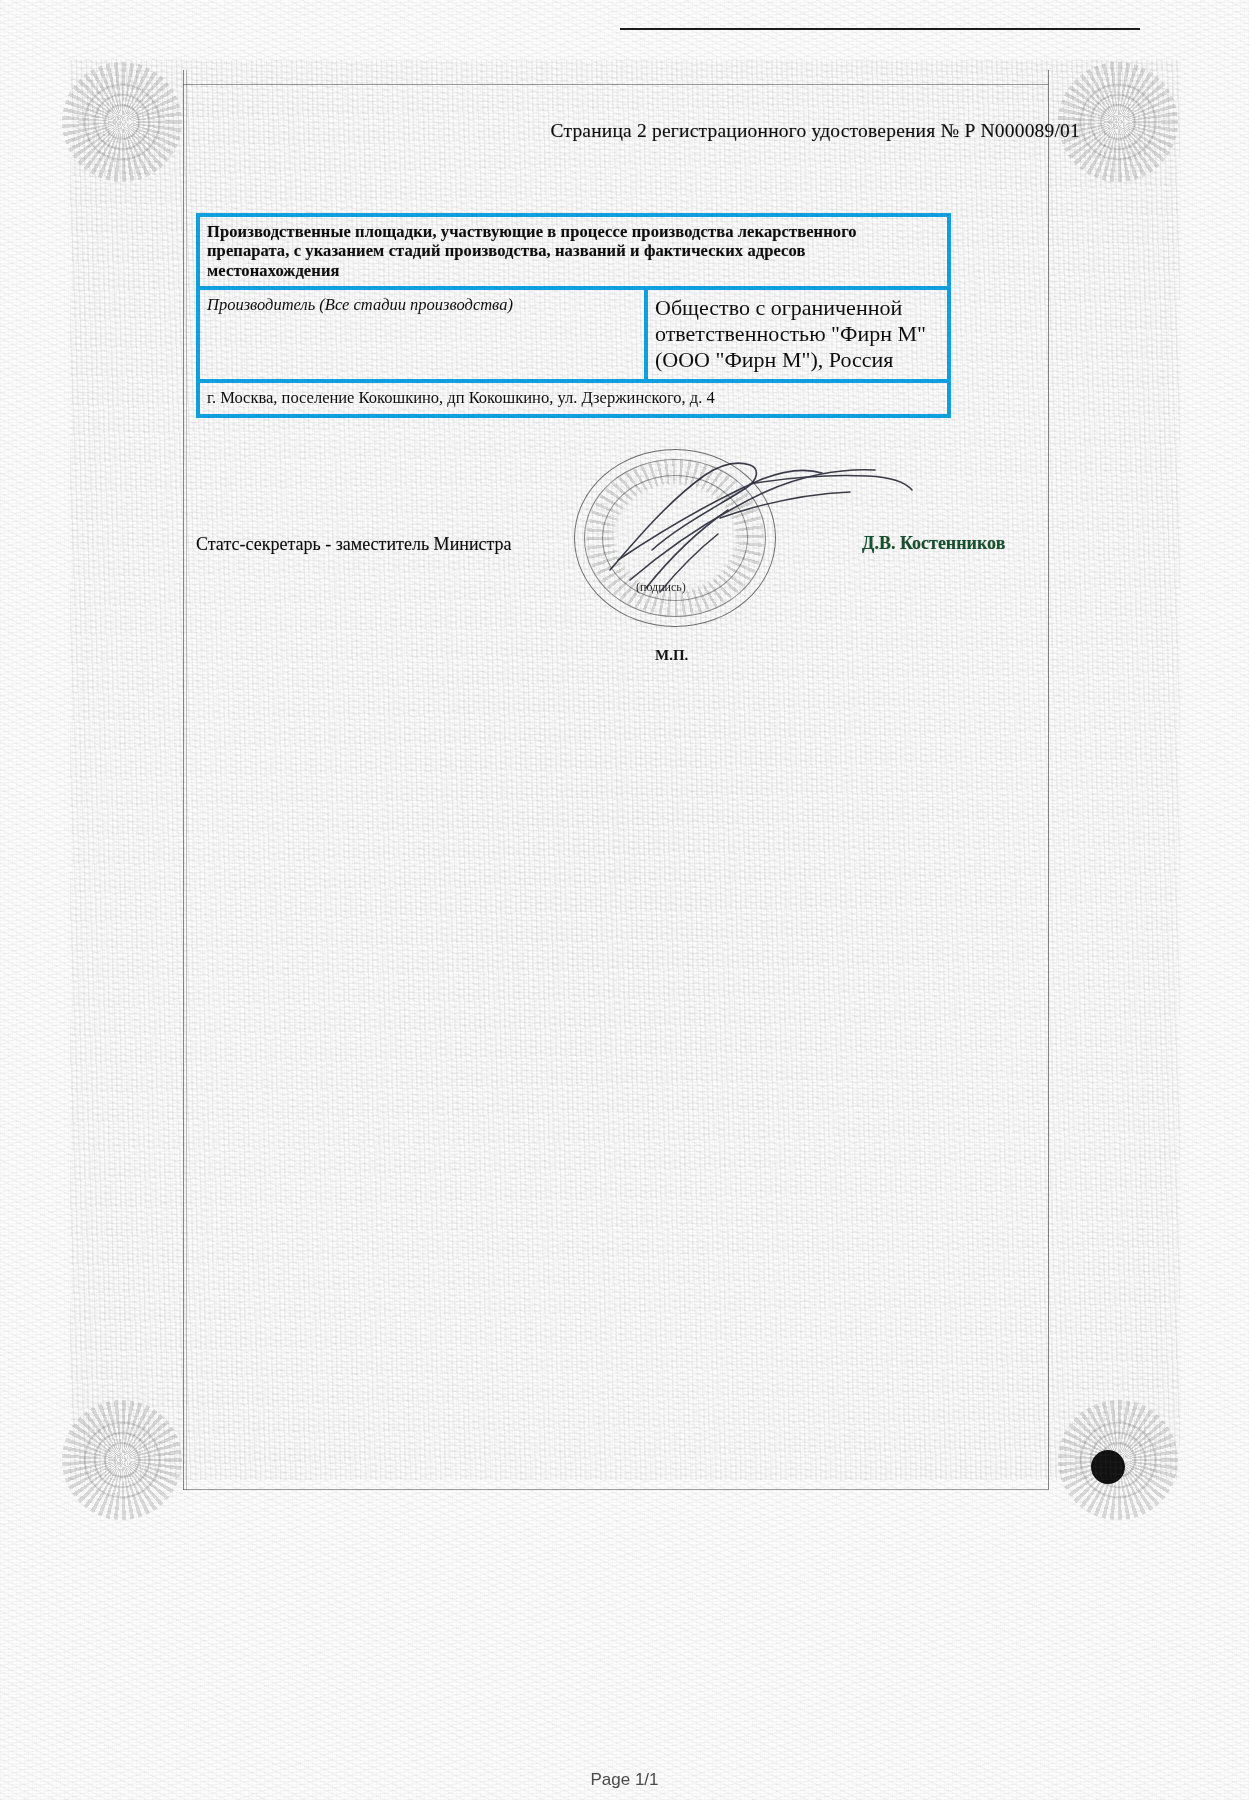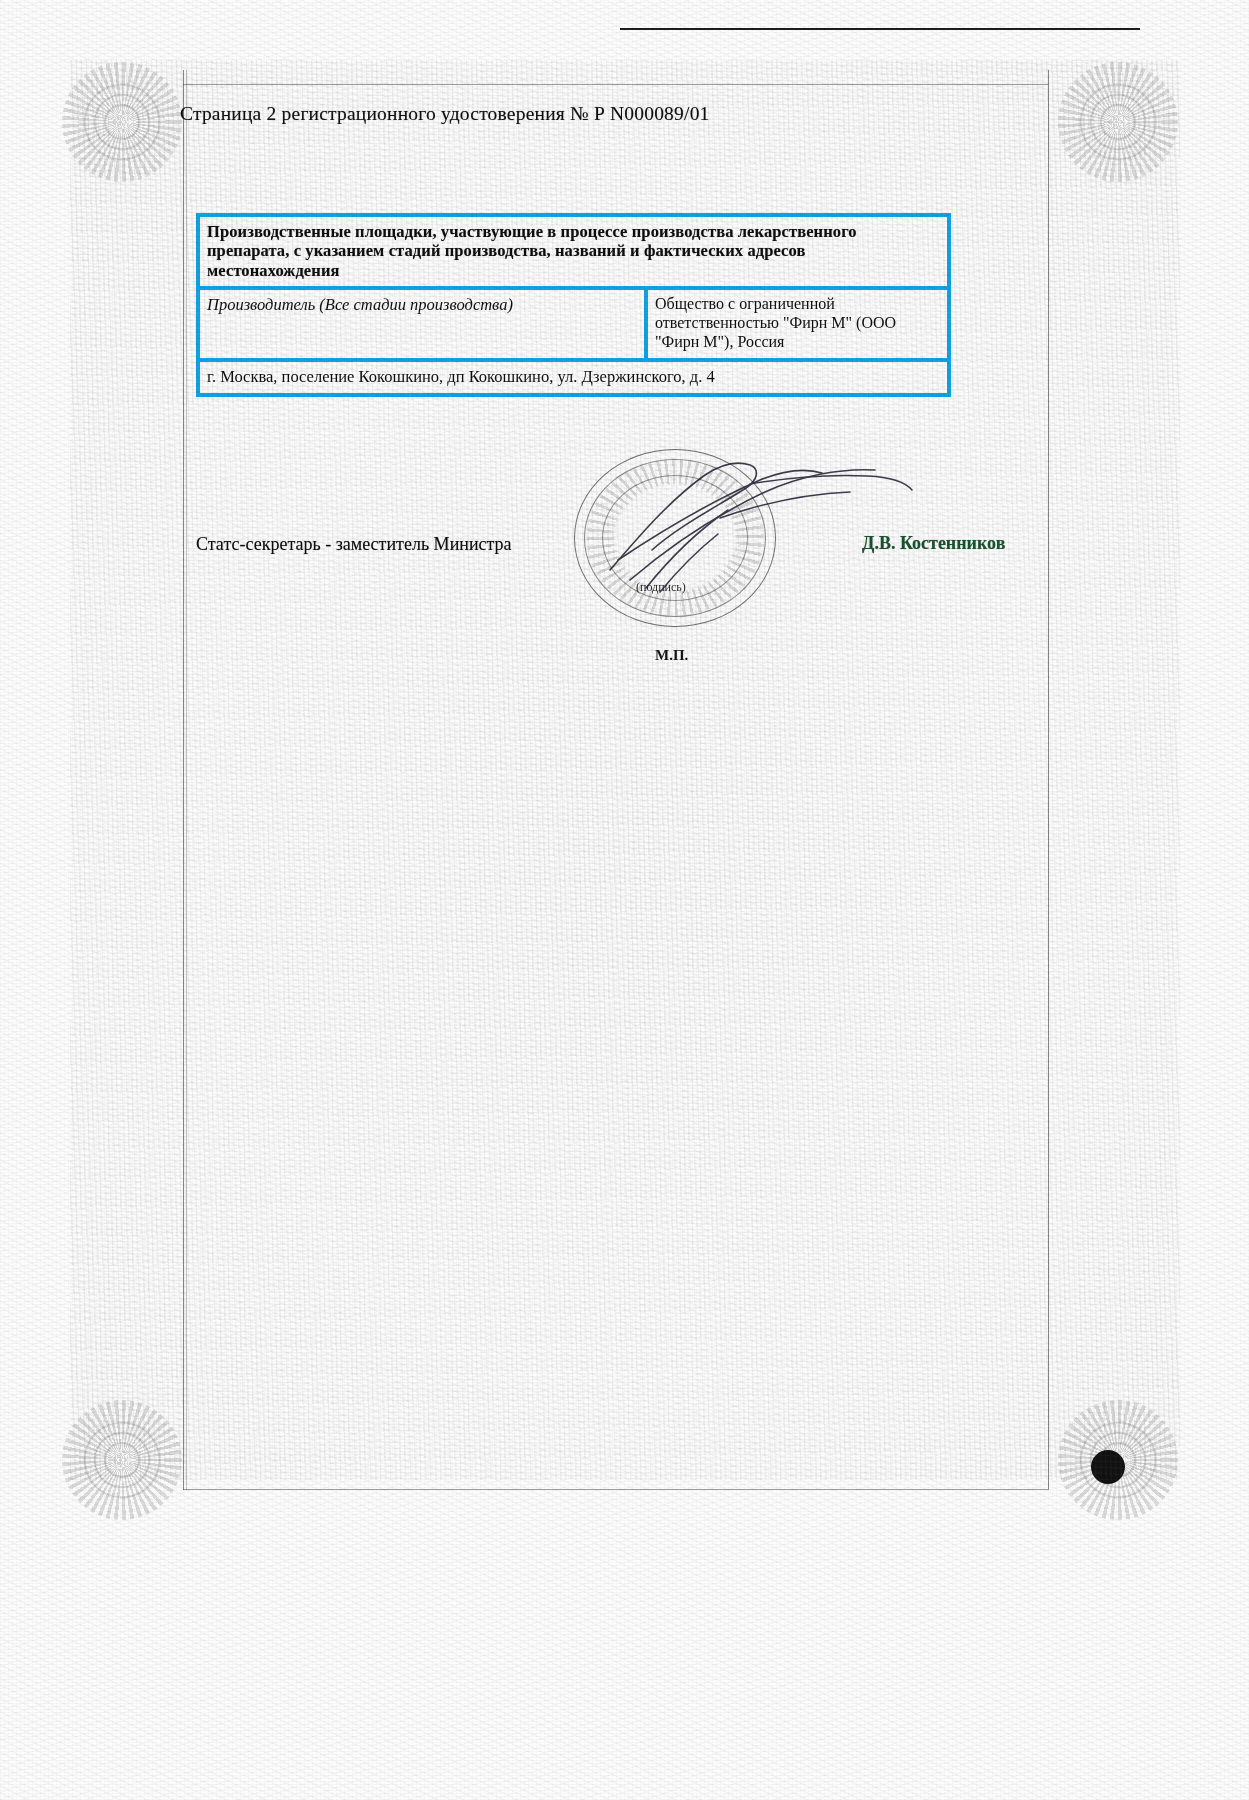--- a/index.html
+++ b/index.html
@@ -90,23 +90,23 @@
 
   
   #header-rule {
     position: absolute;
     left: 620px; top: 28px;
     width: 520px; height: 2px;
     background: #1c1c1c;
   }
   #page-header {
     position: absolute;
-    left: 180px; top: 103px;
+    left: 180px; top: 120px;
     width: 900px;
-    text-align: left;
+    text-align: right;
     font-size: 19.5px;
     color: #0d0d0d;
     letter-spacing: 0.2px;
     white-space: nowrap;
     text-shadow: 0 0 1px rgba(0,0,0,0.35);
   }
 
   
   #mfg-table {
     position: absolute;
@@ -127,21 +127,21 @@
     font-size: 16.5px;
     letter-spacing: 0.1px;
     text-shadow: 0 0 1px rgba(0,0,0,0.3);
   }
   .td-italic {
     font-style: italic;
     font-size: 16.5px;
     width: 430px;
   }
   .td-plain {
-    font-size: 16px;
+    font-size: 22px;
   }
   .td-address {
     font-size: 16.5px;
   }
 
   
   #sign-title {
     position: absolute;
     left: 196px; top: 533px;
     width: 330px;
@@ -283,13 +283,14 @@
   <div id="sign-name">Д.В. Костенников</div>
   <div id="sign-caption">(подпись)</div>
   <div id="stamp-mark">М.П.</div>
 
   <div id="punch-hole"></div>
 
   <div class="dirty-field"></div>
   <div class="noise"></div>
   <div class="noise2"></div>
 
+  <div id="page-footer">Page 1/1</div>
 </div>
 
 </body></html>

